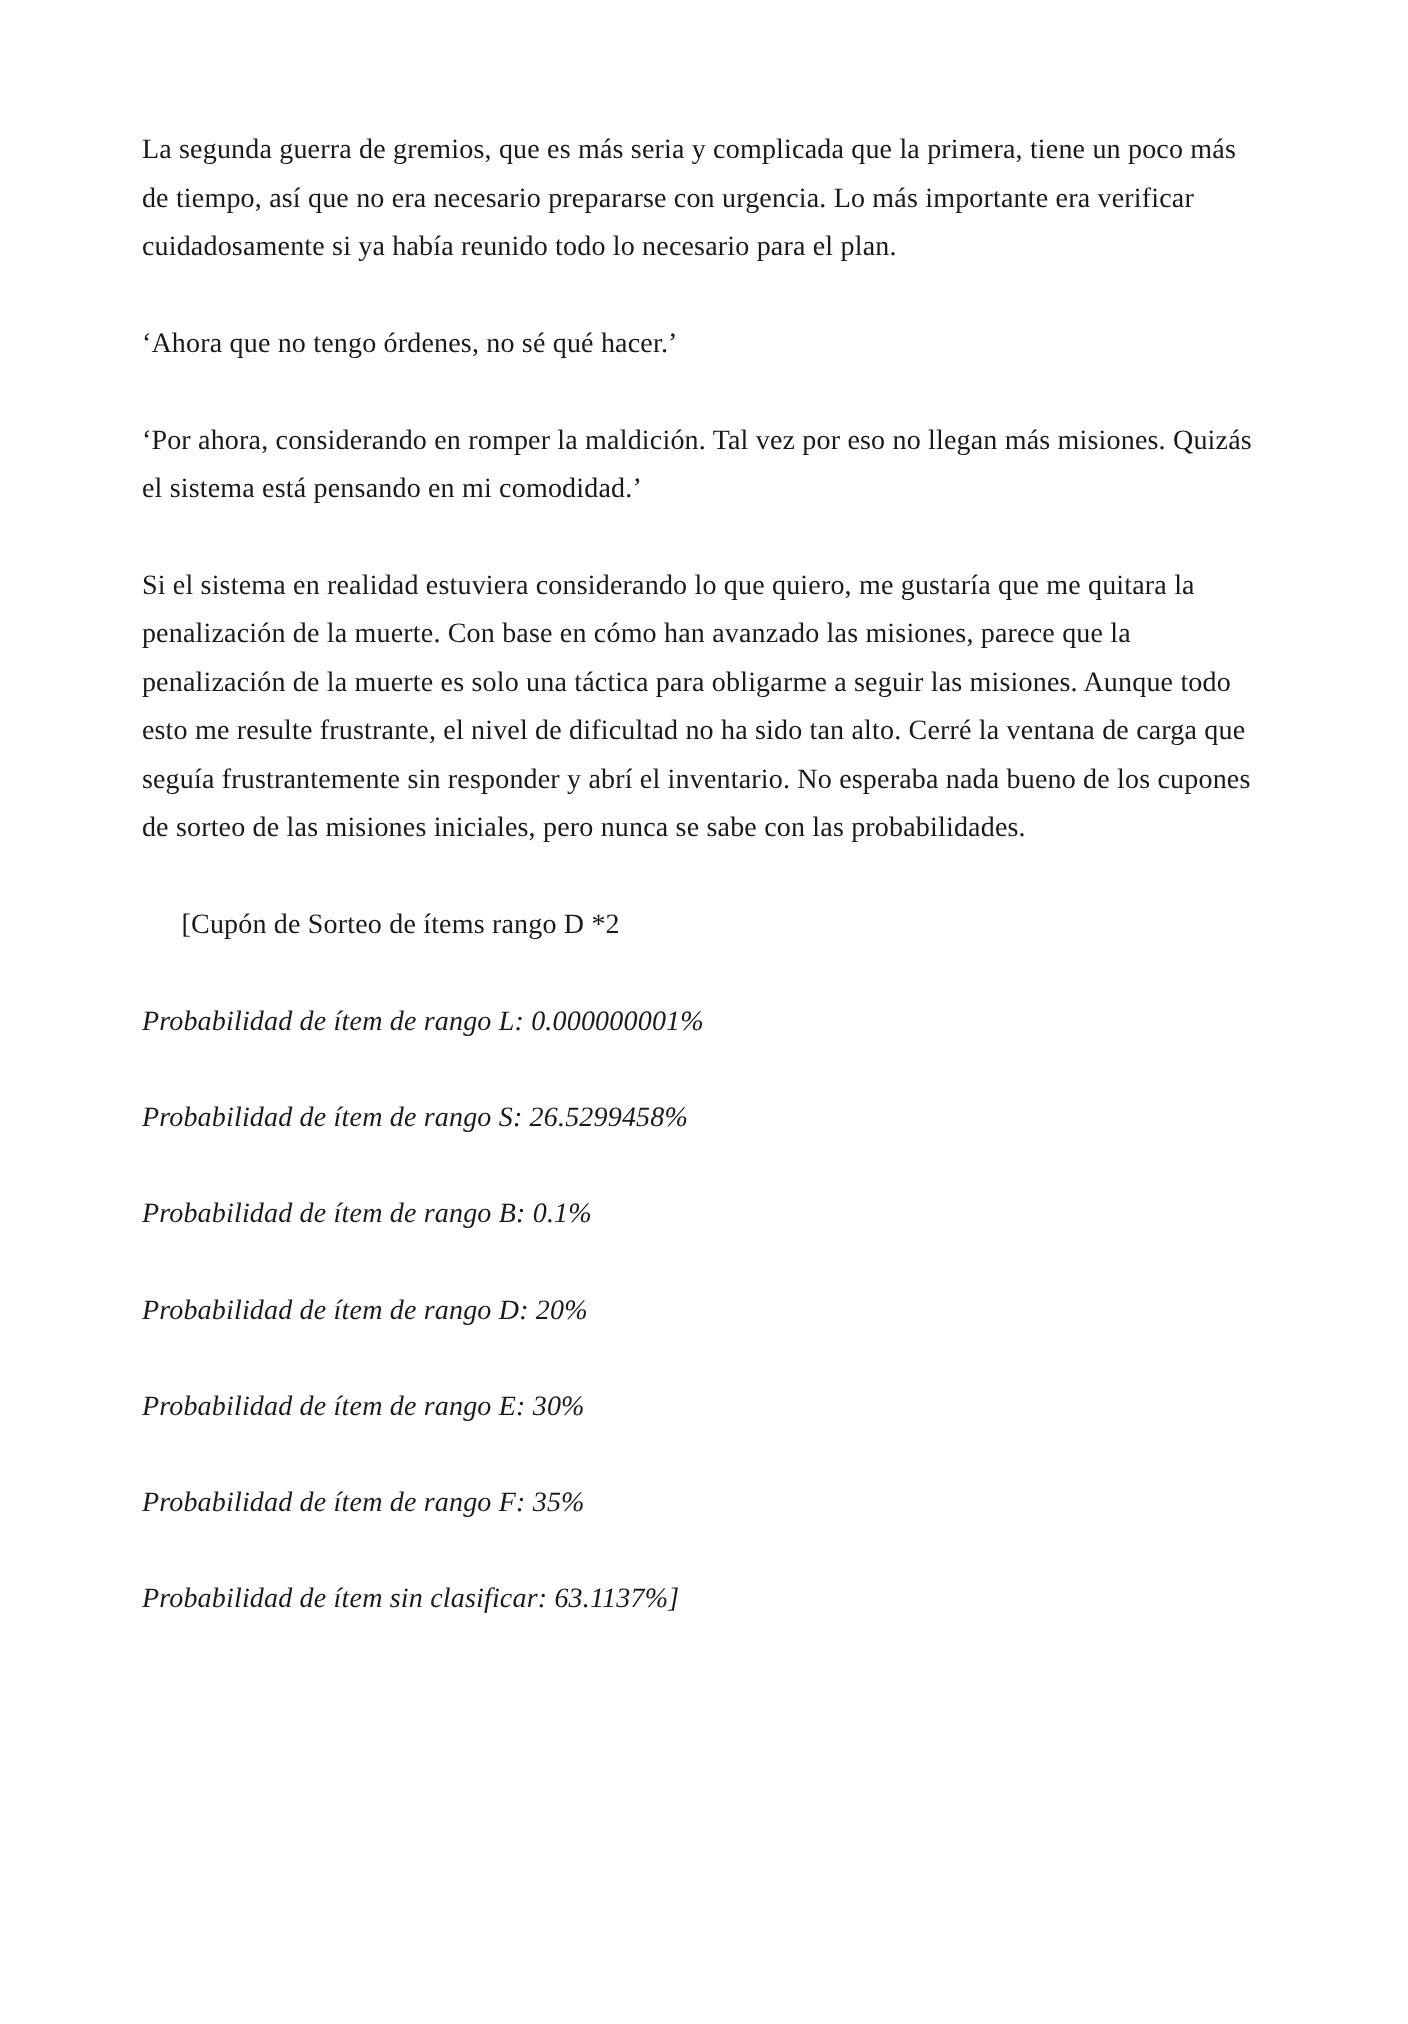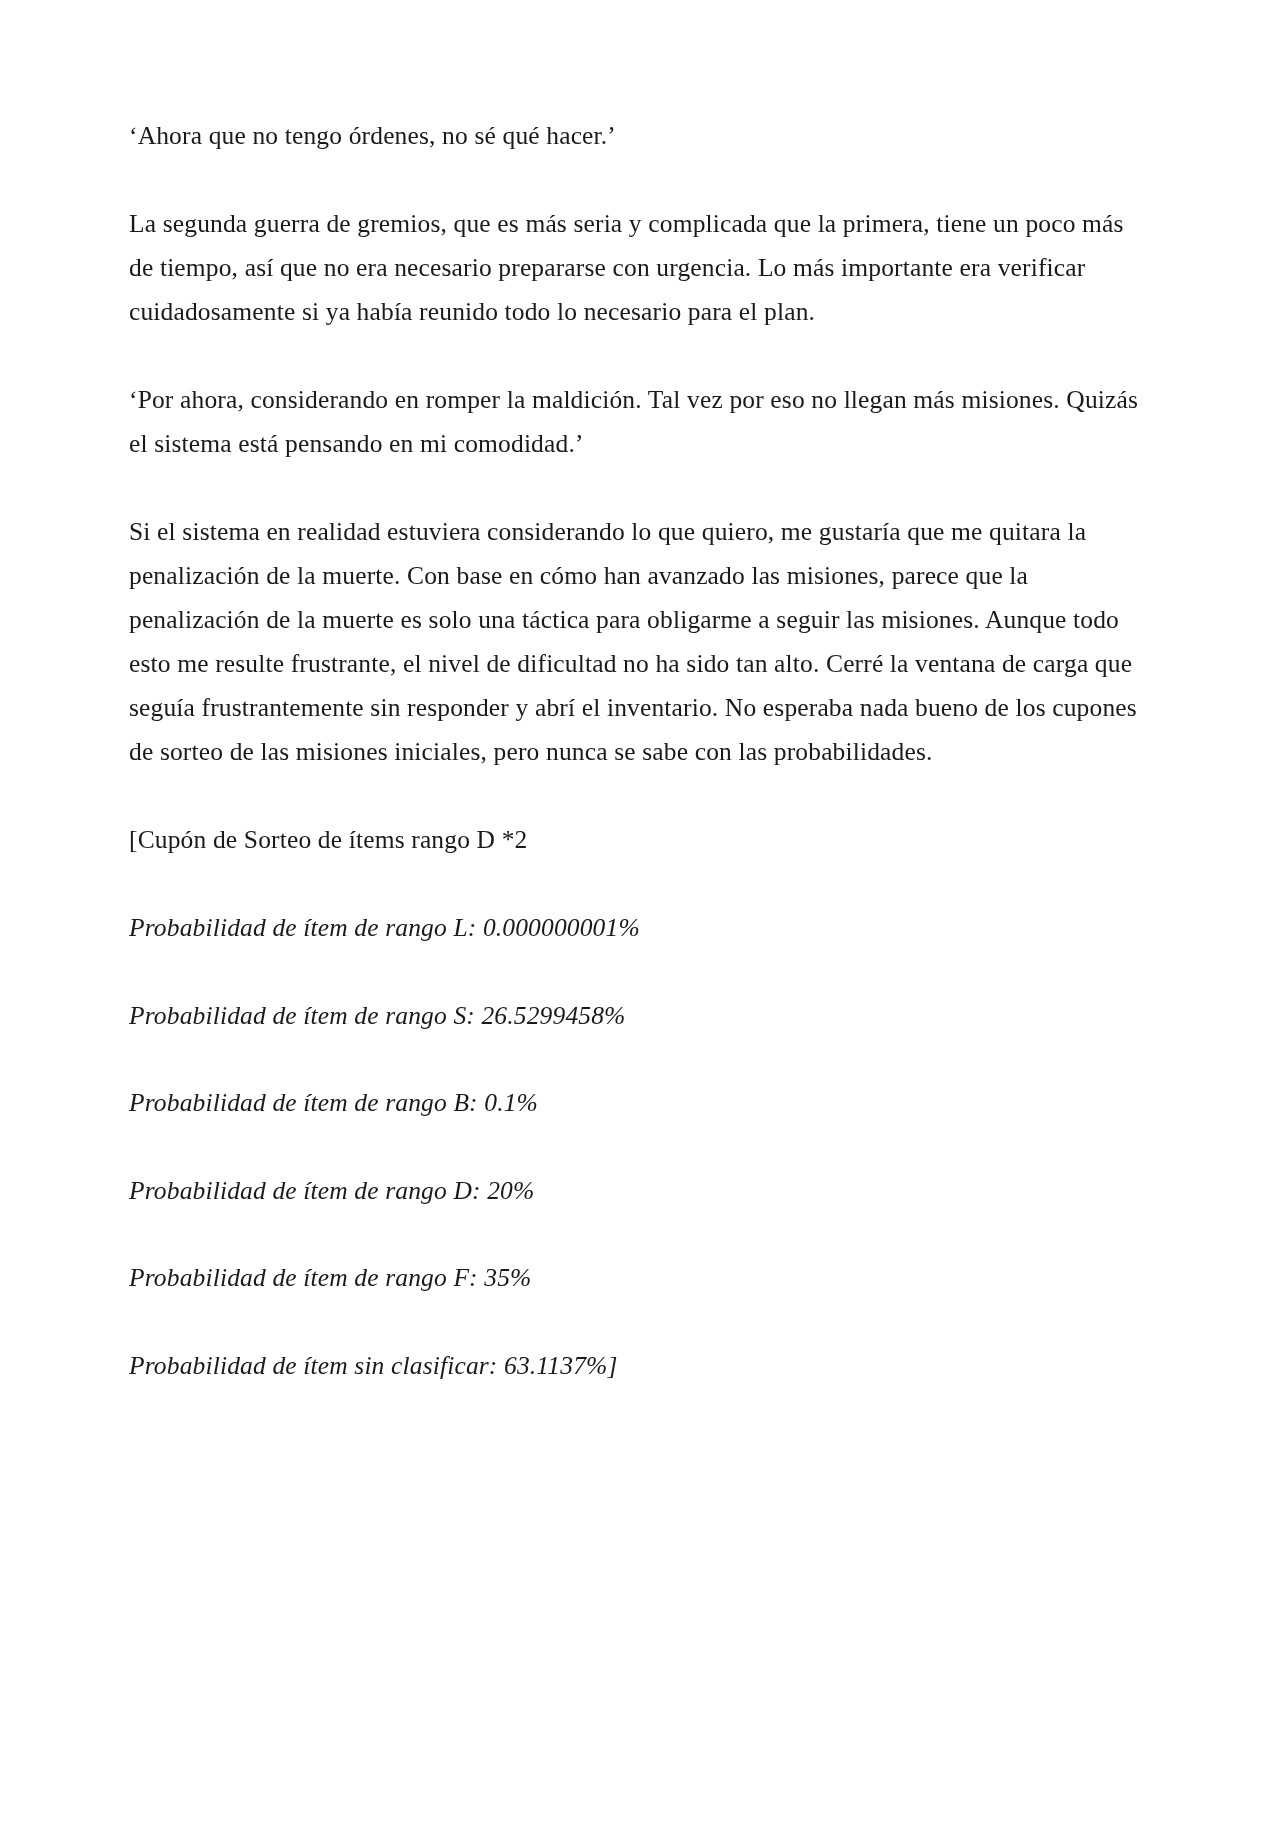--- a/index.html
+++ b/index.html
@@ -22,44 +22,46 @@
       width: 1010px;
     }
     .para {
       font-size: 25.5px;
       line-height: 44px;
       margin: 0 0 44px 0;
       letter-spacing: 0.15px;
     }
     .para.single {
       margin-bottom: 44px;
+      margin-left: 36px;
     }
     .prob-list {
       margin: 0;
       padding: 0;
       list-style: none;
       font-style: italic;
     }
     .prob-line {
       font-size: 25.5px;
       line-height: 44px;
       margin: 0 0 43.5px 0;
       letter-spacing: 0.15px;
     }
   </style>
 </head>
 <body>
 
 <div class="page">
+  <p class="para">La segunda guerra de gremios, que es más seria y complicada que la primera, tiene un poco más de tiempo, así que no era necesario prepararse con urgencia. Lo más importante era verificar cuidadosamente si ya había reunido todo lo necesario para el plan.</p>
   <p class="para">‘Ahora que no tengo órdenes, no sé qué hacer.’</p>
-  <p class="para">La segunda guerra de gremios, que es más seria y complicada que la primera, tiene un poco más de tiempo, así que no era necesario prepararse con urgencia. Lo más importante era verificar cuidadosamente si ya había reunido todo lo necesario para el plan.</p>
   <p class="para">‘Por ahora, considerando en romper la maldición. Tal vez por eso no llegan más misiones. Quizás el sistema está pensando en mi comodidad.’</p>
   <p class="para">Si el sistema en realidad estuviera considerando lo que quiero, me gustaría que me quitara la penalización de la muerte. Con base en cómo han avanzado las misiones, parece que la penalización de la muerte es solo una táctica para obligarme a seguir las misiones. Aunque todo esto me resulte frustrante, el nivel de dificultad no ha sido tan alto. Cerré la ventana de carga que seguía frustrantemente sin responder y abrí el inventario. No esperaba nada bueno de los cupones de sorteo de las misiones iniciales, pero nunca se sabe con las probabilidades.</p>
   <p class="para single">[Cupón de Sorteo de ítems rango D *2</p>
   <div class="prob-list">
     <p class="prob-line">Probabilidad de ítem de rango L: 0.000000001%</p>
     <p class="prob-line">Probabilidad de ítem de rango S: 26.5299458%</p>
     <p class="prob-line">Probabilidad de ítem de rango B: 0.1%</p>
     <p class="prob-line">Probabilidad de ítem de rango D: 20%</p>
+    <p class="prob-line">Probabilidad de ítem de rango E: 30%</p>
     <p class="prob-line">Probabilidad de ítem de rango F: 35%</p>
     <p class="prob-line">Probabilidad de ítem sin clasificar: 63.1137%]</p>
   </div>
 </div>
 
 </body></html>

